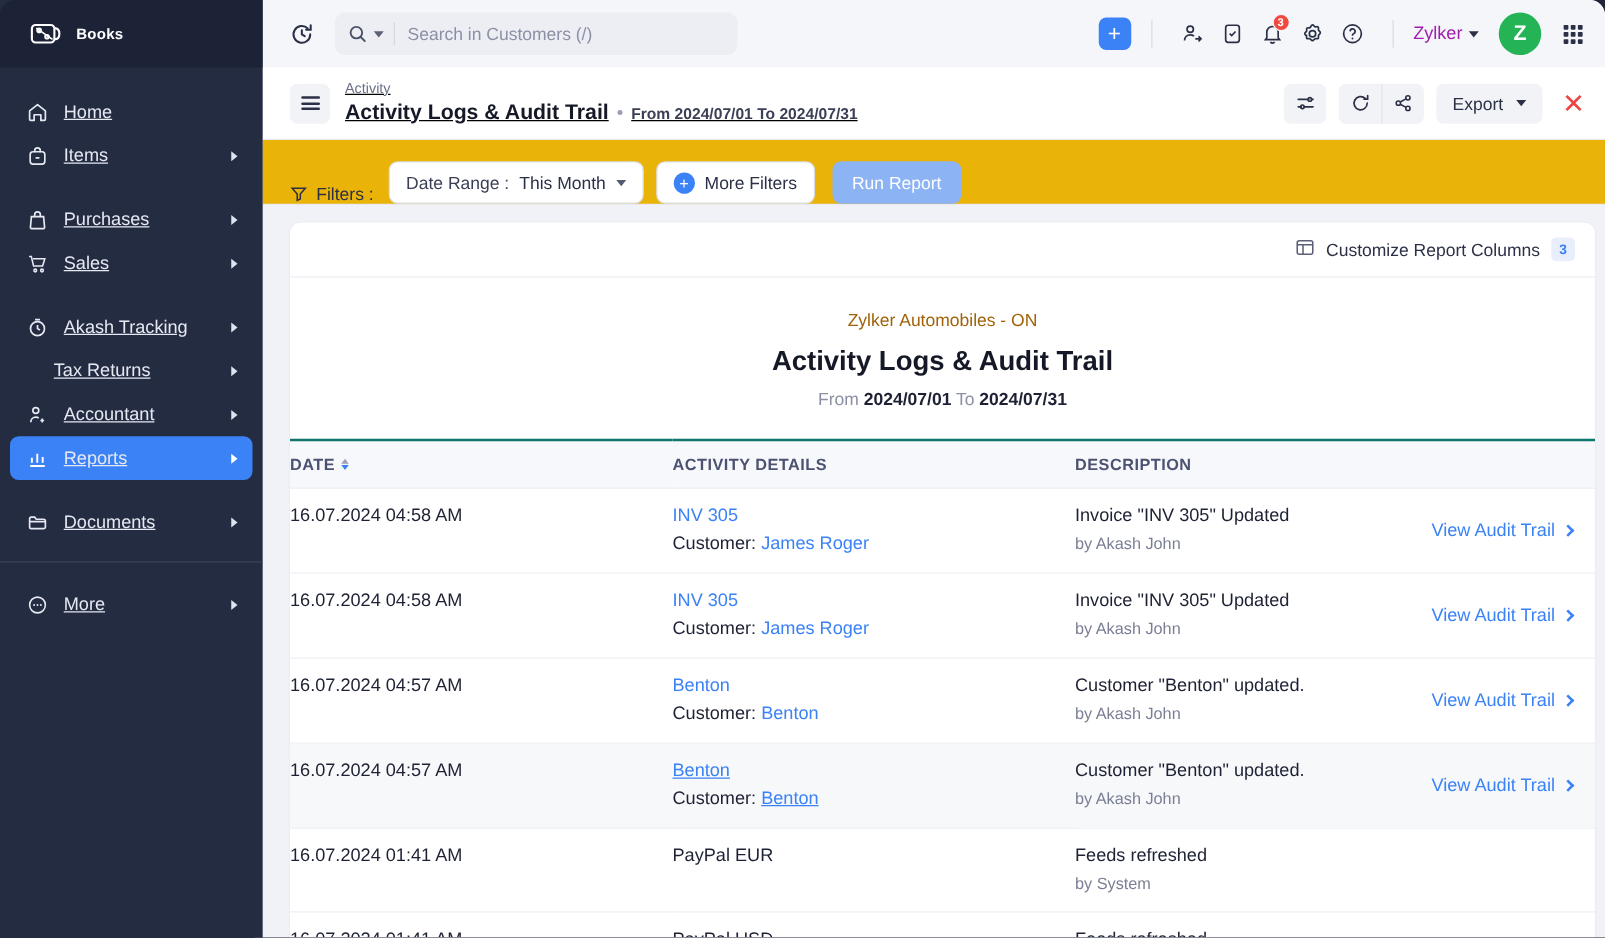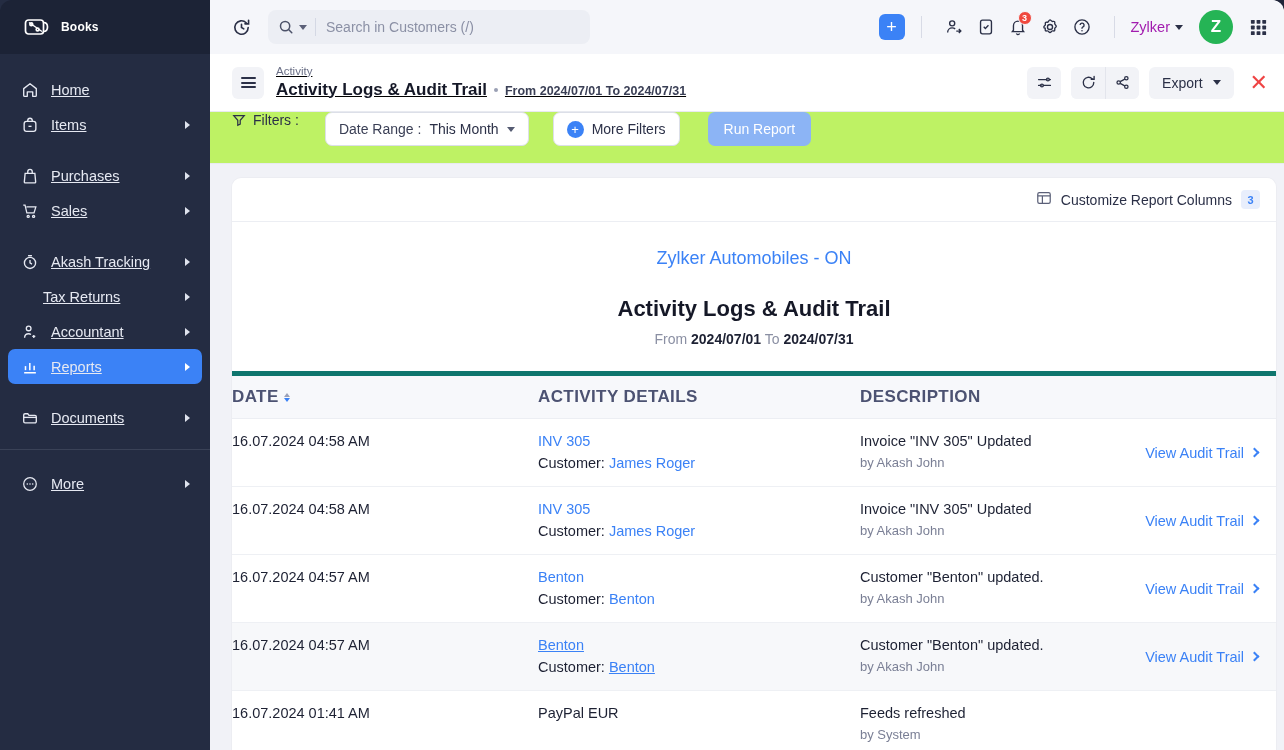--- a/index.html
+++ b/index.html
@@ -124,22 +124,22 @@
   .seg .sq-btn + .sq-btn { border-left:1px solid #e3e5ec; }
   .export-btn {
     height:32px; background:#f2f3f7; border-radius:6px; display:flex; align-items:center;
     gap:10px; padding: 0 13px; cursor:pointer; font-size:14px; color:#2b3047;
   }
   .export-btn .chev { width:0;height:0;border-left:4.5px solid transparent;border-right:4.5px solid transparent;border-top:5.5px solid #2b3047; }
   .close-x { color:#ef4444; font-size:22px; cursor:pointer; margin-left:6px; line-height:1; font-weight:300; }
 
   
   .filterbar {
-    height: 52px; flex:0 0 52px; background:#bef264; display:flex; align-items:flex-start;
-    padding: 0 22px; gap: 24px; border-bottom:1px solid #e8eaf0;
+    height: 52px; flex:0 0 52px; background:#eab308; display:flex; align-items:flex-end;
+    padding: 0 22px; gap: 10px; border-bottom:1px solid #e8eaf0;
   }
   .filters-label { display:flex; align-items:center; gap:7px; font-size:14px; color:#2b3047; margin-right:2px; }
   .pill {
     height:34px; border:1px solid #dcdfe8; border-radius:7px; display:flex; align-items:center;
     padding:0 13px; gap:8px; font-size:14px; color:#2b3047; cursor:pointer; background:#fff;
   }
   .pill .chev { width:0;height:0;border-left:4.5px solid transparent;border-right:4.5px solid transparent;border-top:5.5px solid #555b72; }
   .pill .lblmuted { color:#3a3f55; }
   .plus-circle { width:17px;height:17px;border-radius:50%;background:#3b82f6;color:#fff;font-size:13px;display:flex;align-items:center;justify-content:center;line-height:1;}
   .run-btn {
@@ -161,30 +161,30 @@
     padding: 0 16px; border-bottom:1px solid #eceef3;
   }
   .customize {
     display:flex; align-items:center; gap:9px; font-size:14px; color:#2b3047; cursor:pointer;
   }
   .count-badge {
     min-width:19px;height:19px;border-radius:4px;background:#e8eefc;color:#3b82f6;
     font-size:11px;font-weight:700;display:flex;align-items:center;justify-content:center;padding:0 5px;
   }
   .report-head { padding: 26px 0 24px 0; text-align:center; }
-  .org-name { font-size:18px; color:#3b82f6; margin-bottom: 27px; }
+  .org-name { font-size:14px; color:#a16207; margin-bottom: 12px; }
   .report-title { font-size: 22px; font-weight:700; color:#151827; margin-bottom: 9px; }
   .report-range { font-size:14px; color:#8a8fa3; }
   .report-range b { color:#1d2133; font-weight:700; }
 
   
   table.rep { width:100%; border-collapse: collapse; table-layout: fixed; }
   table.rep thead th {
-    background:#f7f8fb; border-top:5px solid #0f766e; border-bottom:1px solid #eceef3;
-    font-size:17px; letter-spacing:.4px; font-weight:700; color:#4c5272;
+    background:#f7f8fb; border-top:2px solid #0f766e; border-bottom:1px solid #eceef3;
+    font-size:13px; letter-spacing:.4px; font-weight:700; color:#4c5272;
     text-align:left; padding: 11px 0 11px 0; height:38px; vertical-align:middle;
   }
   th.c-date { width: 306px; padding-left: 18px; }
   th.c-act  { width: 322px; }
   th.c-desc { }
   .th-inner { display:flex; align-items:center; gap:5px; }
   .sorter { display:inline-flex; flex-direction:column; gap:1px; }
   .sorter i { display:block; width:0;height:0;border-left:3.5px solid transparent;border-right:3.5px solid transparent; }
   .sorter i.up { border-bottom:4px solid #9aa0b8; }
   .sorter i.dn { border-top:4px solid #3b82f6; }

